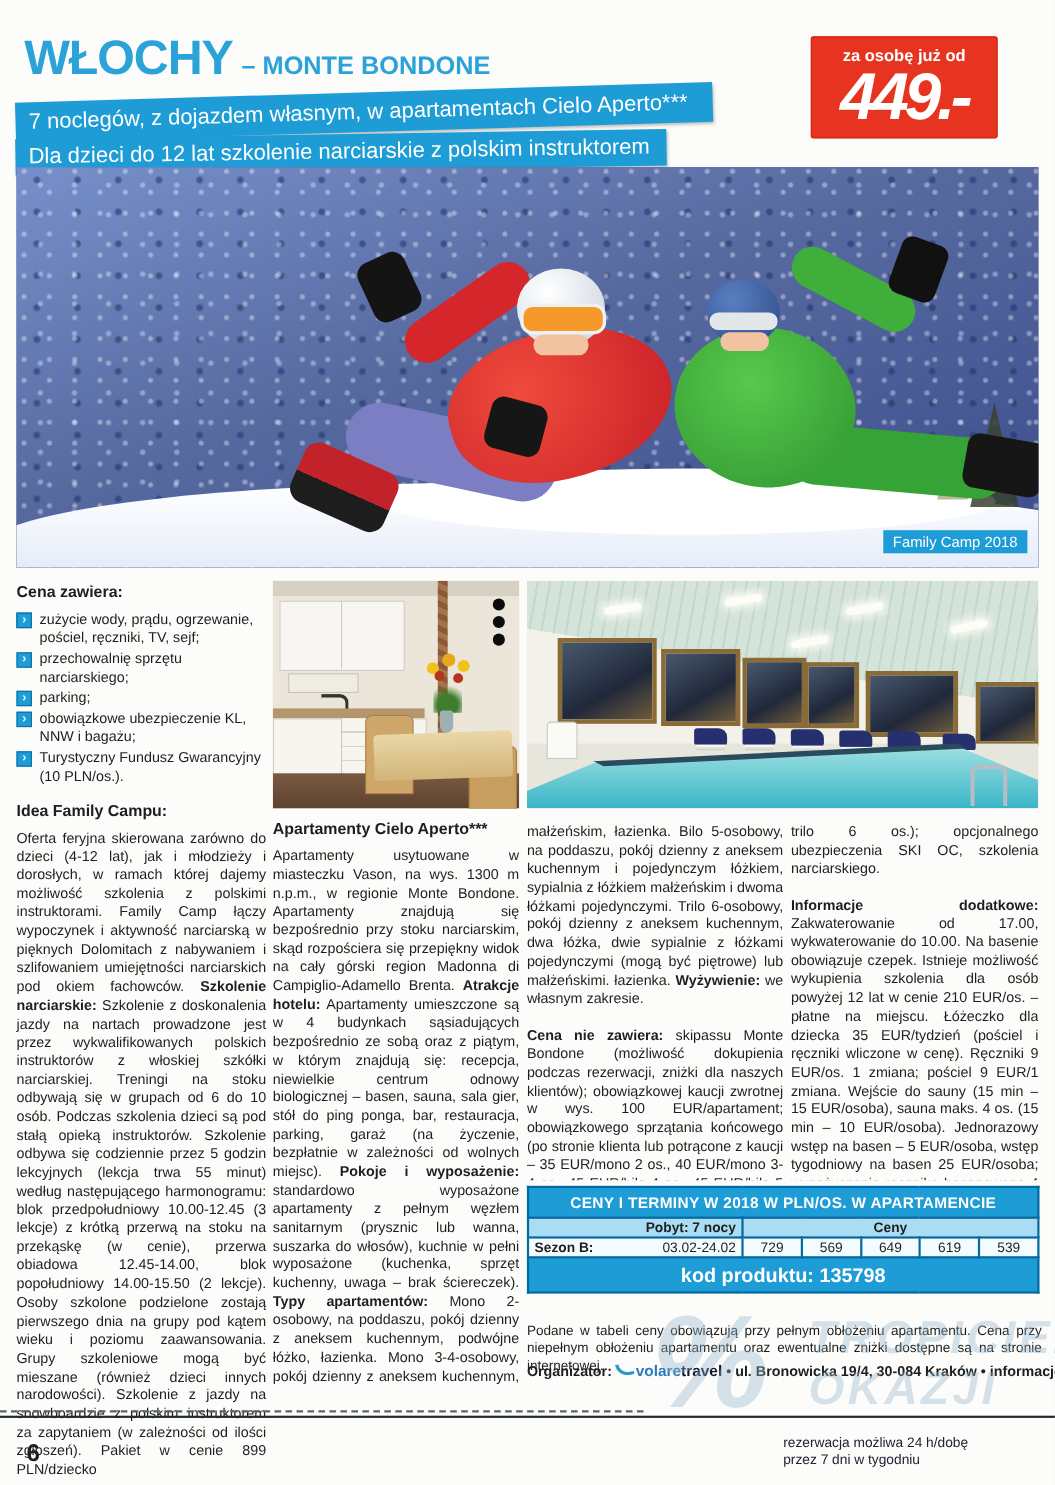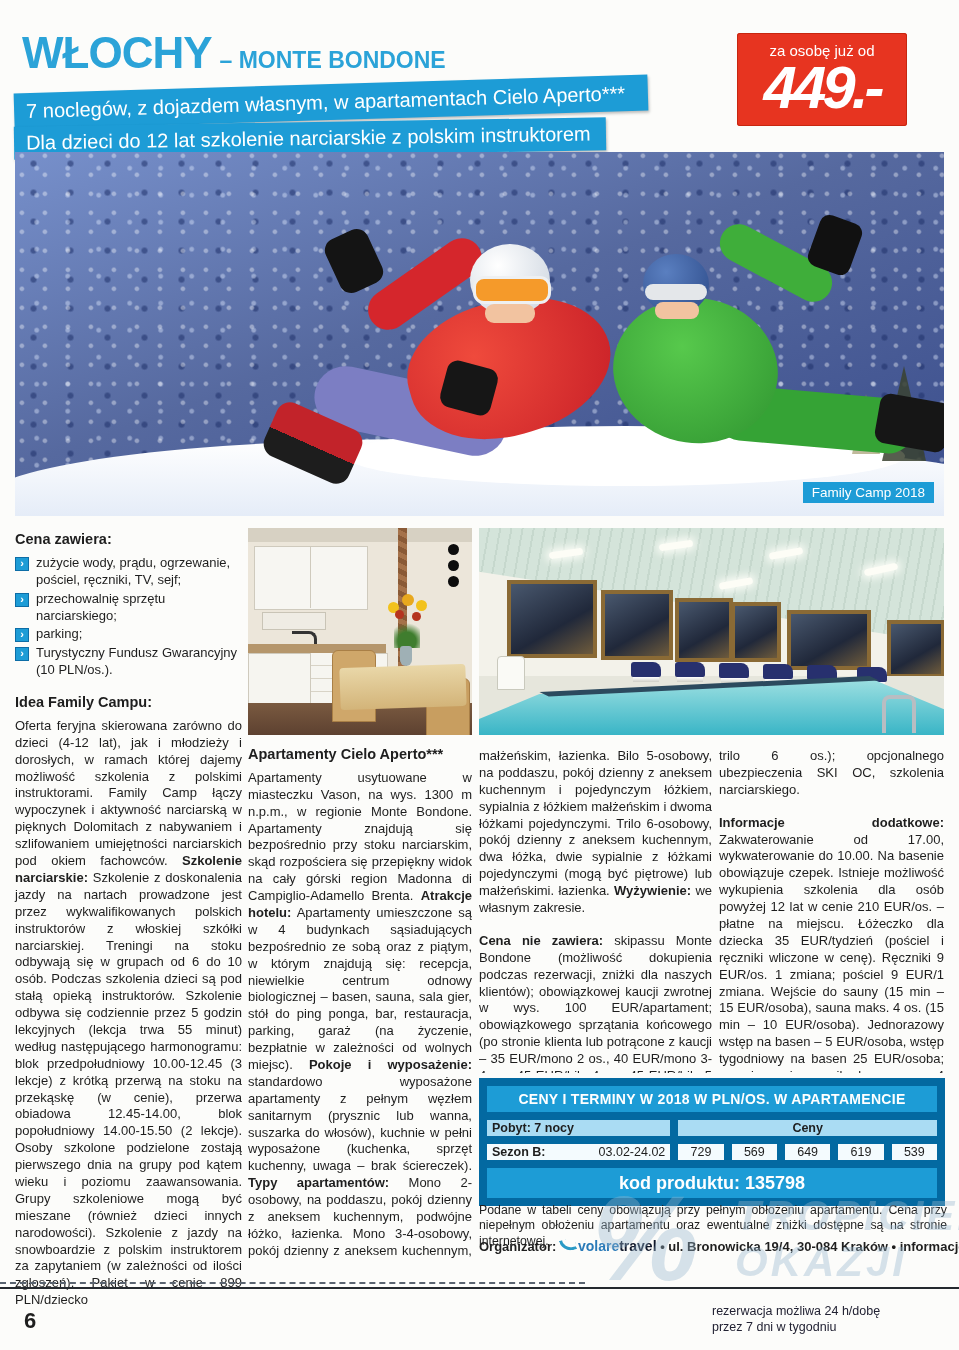--- a/index.html
+++ b/index.html
@@ -4,21 +4,21 @@
 <style>
   html,body{margin:0;padding:0;background:#e9e9e6;}
   .page{position:relative;width:959px;height:1350px;background:#fcfcfa;overflow:hidden;
         font-family:"Liberation Sans",sans-serif;color:#1e1e1e;}
   
   .title{position:absolute;left:22px;top:28px;white-space:nowrap;text-align:center;}
   .title .country{font-size:44px;font-weight:bold;color:#2ba3d8;letter-spacing:-1px;}
   .title .dest{font-size:23px;font-weight:bold;color:#2ba3d8;margin-left:8px;}
   .price-badge{position:absolute;left:737px;top:33px;width:170px;height:93px;background:#e73420;
      border-radius:3px;text-align:center;color:#fff;box-shadow:0 0 0 1px #c7260f inset;}
-  .price-badge .pfx{font-size:15px;font-weight:normal;margin-top:9px;}
+  .price-badge .pfx{font-size:15px;font-weight:bold;margin-top:9px;}
   .price-badge .val{font-size:60px;font-weight:bold;font-style:italic;letter-spacing:-4px;line-height:.95;}
   .banner{position:absolute;background:#1d9cd6;color:#fff;font-size:20px;white-space:nowrap;
      padding:0 12px;box-shadow:1px 2px 3px rgba(0,0,0,.25);}
   .banner1{left:14px;top:84px;width:610px;height:36px;line-height:36px;transform:rotate(-1.7deg);}
   .banner2{left:14px;top:122px;width:568px;height:33px;line-height:33px;transform:rotate(-0.9deg);}
   
   .main-photo{position:absolute;left:15px;top:152px;width:929px;height:364px;overflow:hidden;
      background-color:#49619f;
      background-image:
        radial-gradient(circle at 30% 20%, rgba(255,255,255,.38) 1.5px, transparent 3px),
@@ -111,23 +111,23 @@
      background:transparent;border-top:0;
      clip-path:polygon(13% 28%,84% 0,86% 8%,15% 36%);background-color:#2c4a5e;}
   .lounger{position:absolute;width:30px;height:15px;background:#27306e;border-radius:3px 8px 2px 2px;}
   .lounger:after{content:"";position:absolute;left:2px;bottom:-5px;width:26px;height:5px;
      background:linear-gradient(#fff,#cfcfc6);}
   .p-chair{left:18px;top:128px;width:26px;height:32px;background:#fafaf6;border:1px solid #c9c9bd;border-radius:4px 4px 0 0;}
   .p-ladder{right:28px;bottom:2px;width:26px;height:34px;border-left:4px solid #b9bdc2;border-right:4px solid #b9bdc2;border-top:4px solid #b9bdc2;border-radius:8px 8px 0 0;}
   
   .ptable{position:absolute;left:479px;top:1078px;width:466px;border-collapse:collapse;
      font-size:12.5px;border:1px solid #178fc6;}
-  .ptable td{border:8px solid #0369a1;padding:1px 5px;}
+  .ptable td{border:2px solid #0369a1;padding:1px 5px;}
   .t-title{background:#1d9cd6;color:#fff;font-weight:bold;text-align:center;font-size:14px;height:24px;letter-spacing:.3px;}
-  .t-blue{background:#aadcf3;}
+  .t-blue{background:#aadcf3;text-align:right;}
   .t-light{background:#e9f7fd;}
   .t-white{background:#f4fbfe;}
   .t-bold{font-weight:bold;}
   .t-center{text-align:center;}
   .t-code{background:#1d9cd6;color:#fff;font-weight:bold;text-align:center;font-size:18px;height:28px;}
   .season-cell{display:flex;justify-content:space-between;}
   .note{position:absolute;left:479px;top:1203px;width:468px;font-size:12.3px;line-height:1.25;text-align:justify;}
   .organizer{position:absolute;left:479px;top:1238px;font-size:13px;font-weight:bold;white-space:nowrap;}
   .vt{color:#2a7ab8;font-weight:bold;font-size:14px;}
   .vt .t2{color:#0f172a;font-weight:bold;}
@@ -187,21 +187,21 @@
     <div class="photo-badge">Family Camp 2018</div>
   </div>
 
   <div class="col col1">
     <div class="h-blue">Cena zawiera:</div>
     <ul class="includes">
       <li><span class="sq">›</span></li>
       <li><span class="sq">›</span><span>zużycie wody, prądu, ogrzewanie, pościel, ręczniki, TV, sejf;</span></li>
       <li><span class="sq">›</span><span>przechowalnię sprzętu narciarskiego;</span></li>
       <li><span class="sq">›</span><span>parking;</span></li>
-      <li><span class="sq">›</span></li>
+      <li><span class="sq">›</span><span>obowiązkowe ubezpieczenie KL, NNW i bagażu;</span></li>
       <li><span class="sq">›</span><span>Turystyczny Fundusz Gwarancyjny (10 PLN/os.).</span></li>
     </ul>
     <div class="h-blue">Idea Family Campu:</div>
     <p>Oferta feryjna skierowana zarówno do dzieci (4-12 lat), jak i młodzieży i dorosłych, w ramach której dajemy możliwość szkolenia z polskimi instruktorami. Family Camp łączy wypoczynek i aktywność narciarską w pięknych Dolomitach z nabywaniem i szlifowaniem umiejętności narciarskich pod okiem fachowców. <b>Szkolenie narciarskie:</b> Szkolenie z doskonalenia jazdy na nartach prowadzone jest przez wykwalifikowanych polskich instruktorów z włoskiej szkółki narciarskiej. Treningi na stoku odbywają się w grupach od 6 do 10 osób. Podczas szkolenia dzieci są pod stałą opieką instruktorów. Szkolenie odbywa się codziennie przez 5 godzin lekcyjnych (lekcja trwa 55 minut) według następującego harmonogramu: blok przedpołudniowy 10.00-12.45 (3 lekcje) z krótką przerwą na stoku na przekąskę (w cenie), przerwa obiadowa 12.45-14.00, blok popołudniowy 14.00-15.50 (2 lekcje). Osoby szkolone podzielone zostają pierwszego dnia na grupy pod kątem wieku i poziomu zaawansowania. Grupy szkoleniowe mogą być mieszane (również dzieci innych narodowości). Szkolenie z jazdy na snowboardzie z polskim instruktorem za zapytaniem (w zależności od ilości zgłoszeń). Pakiet w cenie 899 PLN/dziecko</p>
   </div>
 
   <div class="kitchen">
     <div class="k k-ceil"></div>
     <div class="k k-cab-u"></div>
     <div class="k k-cab-u2"></div>

